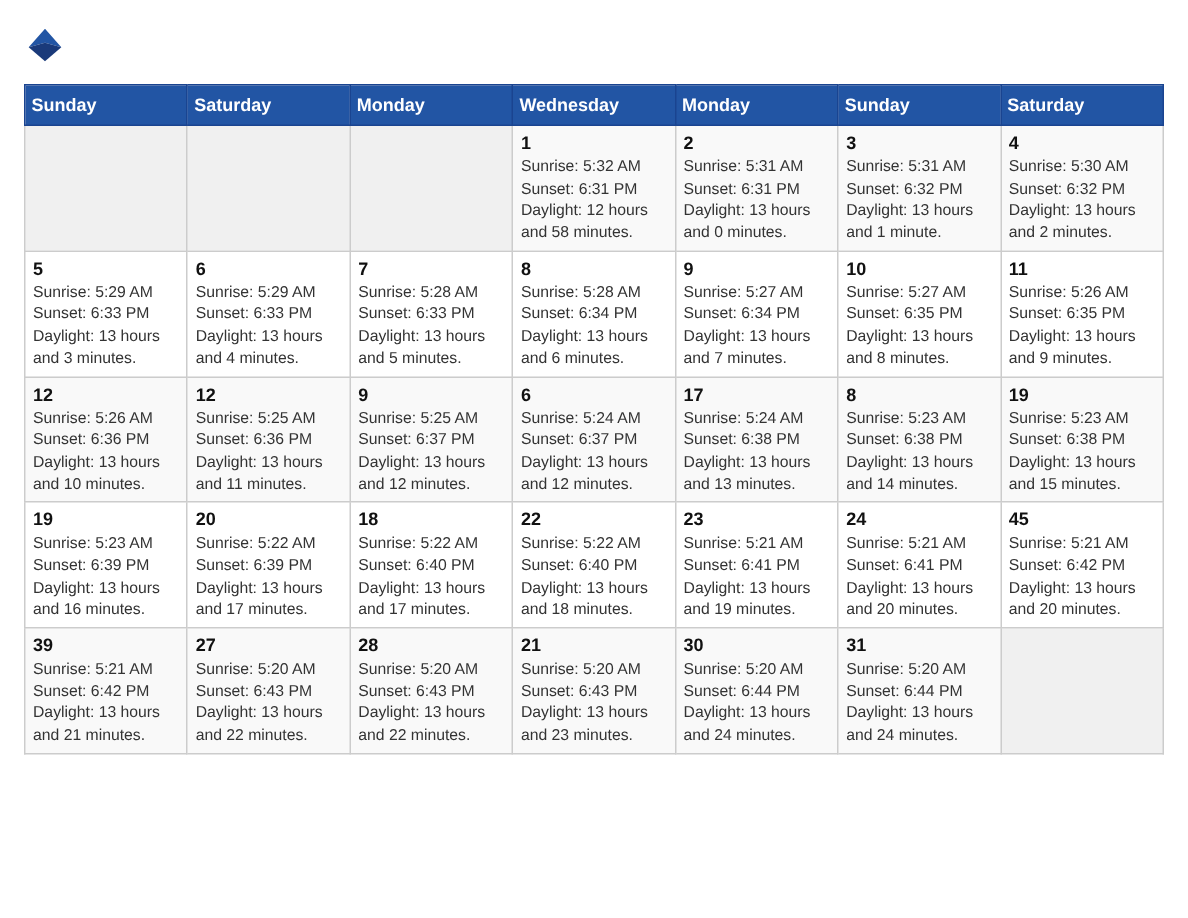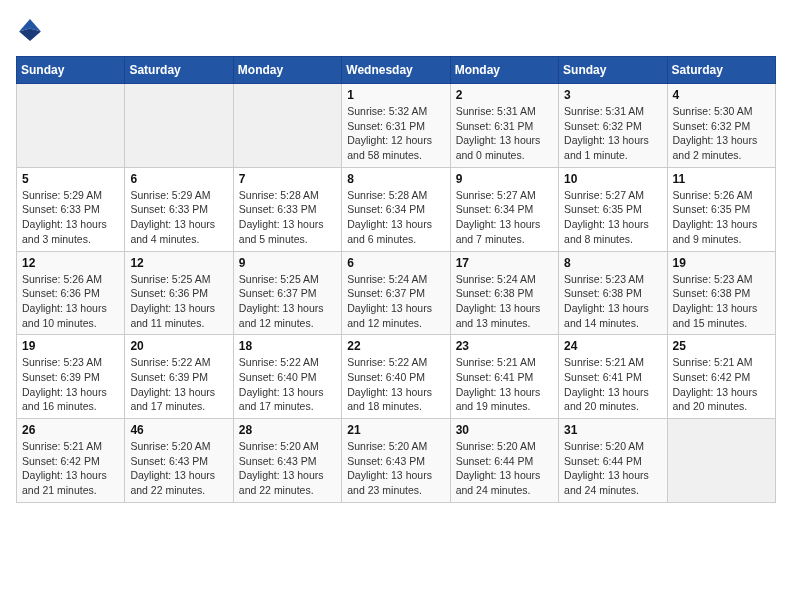--- a/index.html
+++ b/index.html
@@ -218,31 +218,31 @@
         </td>
         <td>
           <div class="day-num">23</div>
           <div class="day-info">Sunrise: 5:21 AM<br>Sunset: 6:41 PM<br>Daylight: 13 hours<br>and 19 minutes.</div>
         </td>
         <td>
           <div class="day-num">24</div>
           <div class="day-info">Sunrise: 5:21 AM<br>Sunset: 6:41 PM<br>Daylight: 13 hours<br>and 20 minutes.</div>
         </td>
         <td>
-          <div class="day-num">25</div>
+          <div class="day-num">45</div>
           <div class="day-info">Sunrise: 5:21 AM<br>Sunset: 6:42 PM<br>Daylight: 13 hours<br>and 20 minutes.</div>
         </td>
       </tr>
       <tr>
         <td>
-          <div class="day-num">26</div>
+          <div class="day-num">39</div>
           <div class="day-info">Sunrise: 5:21 AM<br>Sunset: 6:42 PM<br>Daylight: 13 hours<br>and 21 minutes.</div>
         </td>
         <td>
-          <div class="day-num">46</div>
+          <div class="day-num">27</div>
           <div class="day-info">Sunrise: 5:20 AM<br>Sunset: 6:43 PM<br>Daylight: 13 hours<br>and 22 minutes.</div>
         </td>
         <td>
           <div class="day-num">28</div>
           <div class="day-info">Sunrise: 5:20 AM<br>Sunset: 6:43 PM<br>Daylight: 13 hours<br>and 22 minutes.</div>
         </td>
         <td>
           <div class="day-num">21</div>
           <div class="day-info">Sunrise: 5:20 AM<br>Sunset: 6:43 PM<br>Daylight: 13 hours<br>and 23 minutes.</div>
         </td>

